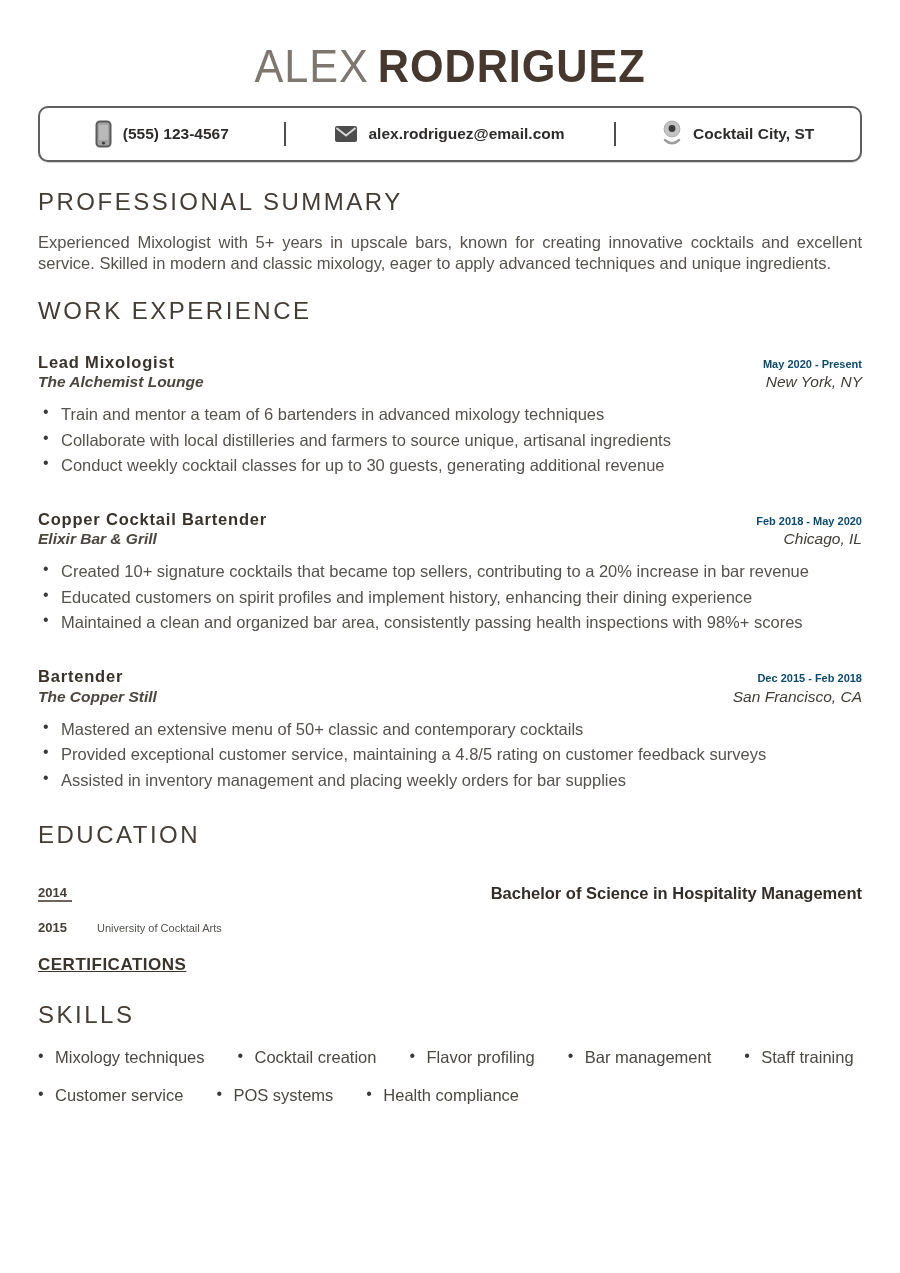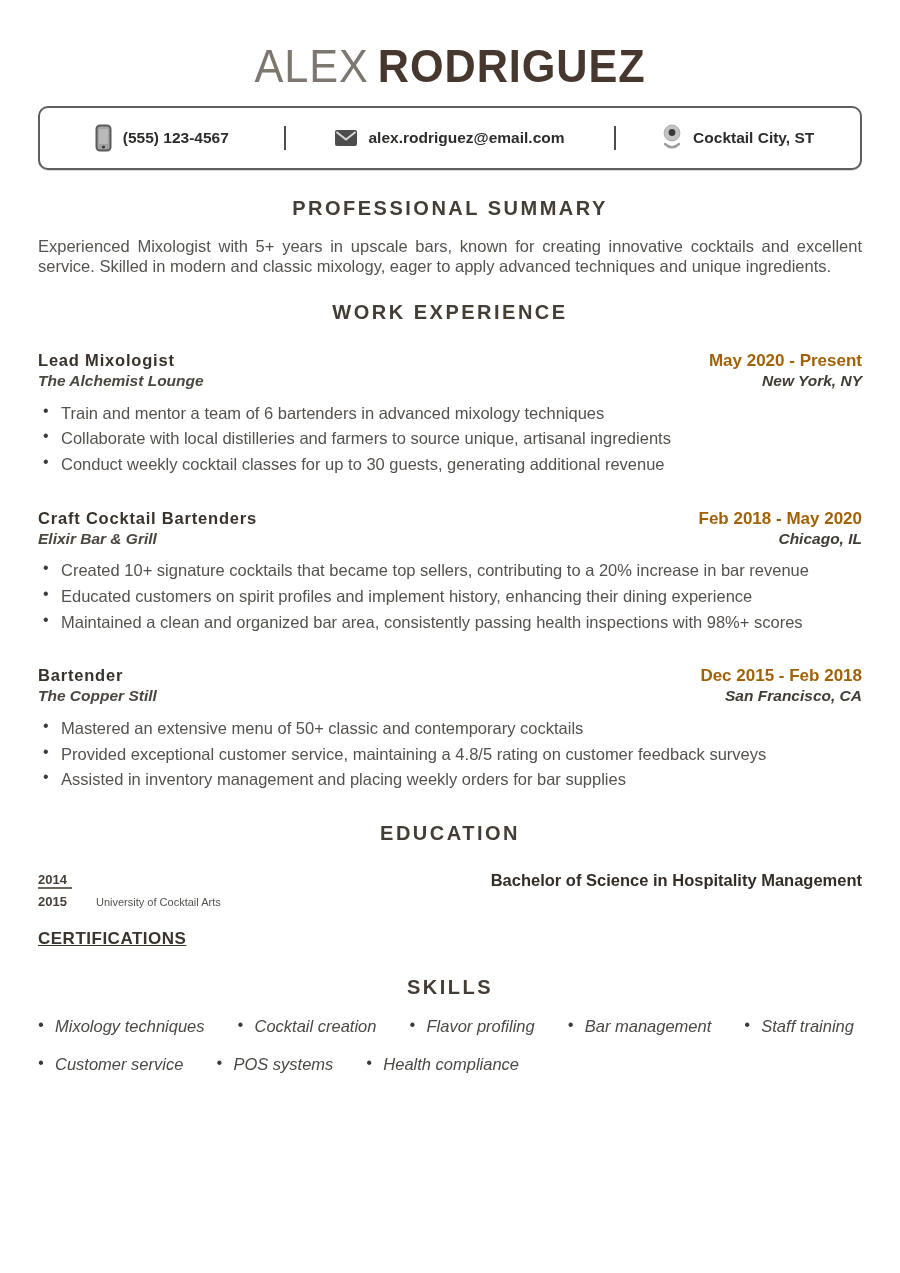--- a/index.html
+++ b/index.html
@@ -14,77 +14,77 @@
   .name { text-align:center; font-size:47px; line-height:1.1; letter-spacing:1px; transform:scaleX(0.92); }
   .name .first { color:#7d7770; font-weight:400; margin-right:10px; }
   .name .last  { color:#46382e; font-weight:700; }
   .role-title {
     text-align:center; margin-top:16px; font-size:15px; font-weight:700;
     letter-spacing:3.5px; color:#3f332a;
   }
 
   
   .contact-bar {
-    margin-top:14px; height:64px; border:2px solid #5f5f5f; border-radius:10px;
+    margin-top:14px; height:56px; border:2px solid #5f5f5f; border-radius:10px;
     display:flex; align-items:center; background:#fff;
     box-shadow:0 1px 0 rgba(0,0,0,0.15);
   }
   .contact-item {
     flex:1; display:flex; align-items:center; justify-content:center; gap:11px;
     font-weight:700; font-size:15.5px; color:#2e2c2a;
   }
   .contact-item.email { flex:1.35; }
   .vdivider { width:2px; height:24px; background:#4d4d4d; }
 
   
   .sec-heading {
-    font-size:20px; font-weight:700; letter-spacing:2.5px; color:#443d35; line-height:1.2;text-align:center;
+    font-size:24px; font-weight:400; letter-spacing:2.5px; color:#443d35; line-height:1.2;
   }
   .sub-heading {
     font-size:17px; font-weight:700; letter-spacing:0.5px; color:#3a342d; line-height:1.2;
     margin-top:16px;
     text-decoration:underline;
   }
   .mt-summary { margin-top:26px; }
   .mt-work { margin-top:24px; }
   .mt-edu { margin-top:28px; }
   .mt-skills { margin-top:26px; }
 
   .summary-text {
     margin-top:16px; font-size:16.5px; line-height:1.22; color:#56534e; text-align:justify;
   }
 
   
   .job { margin-top:26px; }
   .job + .job { margin-top:30px; }
   .job-row { display:flex; justify-content:space-between; align-items:baseline; }
   .job-title { font-weight:700; font-size:16.5px; letter-spacing:0.8px; color:#38322b; line-height:1.25; }
-  .job-dates { font-weight:700; font-size:17px; color:#a16207; white-space:nowrap; }
+  .job-dates { font-weight:700; font-size:11px; color:#0c4a6e; white-space:nowrap; }
   .job-company { font-weight:700; font-style:italic; font-size:15.5px; color:#4b463f; line-height:1.35; }
-  .job-location { font-weight:700; font-style:italic; font-size:15.5px; color:#413c35; }
+  .job-location { font-weight:400; font-style:italic; font-size:15.5px; color:#413c35; }
 
   ul.bullets { list-style:none; margin-top:9px; }
   ul.bullets li {
     position:relative; padding-left:23px; font-size:16.5px; color:#55524d; line-height:1.55;
   }
   ul.bullets li::before {
     content:"•"; position:absolute; left:5px; top:-2px; color:#3a3a3a; font-size:16px;
   }
 
   
-  .edu-block { margin-top:24px; display:grid; grid-template-columns:46px 1fr; column-gap:12px; row-gap:0; }
+  .edu-block { margin-top:32px; display:grid; grid-template-columns:46px 1fr; column-gap:12px; row-gap:0;gap:13px; }
   .edu-year { font-weight:700; font-size:13px; color:#453f38; line-height:22px; }
   .edu-year.underlined { border-bottom:2px solid #6b655e; align-self:start; width:34px; height:20px; }
   .edu-degree { font-weight:700; font-size:16.5px; color:#332d27; line-height:22px;text-align:right; }
   .edu-school { font-size:11px; color:#55524d; line-height:22px; }
 
   
   .skill-row { display:flex; flex-wrap:nowrap; gap:33px; margin-top:18px; }
   .skill-row.second { margin-top:19px; }
-  .skill { position:relative; padding-left:17px; font-size:16.5px; color:#4b4843; white-space:nowrap;font-style:italic; }
+  .skill { position:relative; padding-left:17px; font-size:16.5px; color:#4b4843; white-space:nowrap; }
   .skill::before { content:"•"; position:absolute; left:0; top:-1px; color:#393939; font-size:16px; }
 
   .icon { display:inline-flex; align-items:center; }
 </style>
 </head>
 <body>
 
 <div class="page">
 
   <h1 class="name"><span class="first">ALEX</span><span class="last">RODRIGUEZ</span></h1>
@@ -140,21 +140,21 @@
     </div>
     <ul class="bullets">
       <li>Train and mentor a team of 6 bartenders in advanced mixology techniques</li>
       <li>Collaborate with local distilleries and farmers to source unique, artisanal ingredients</li>
       <li>Conduct weekly cocktail classes for up to 30 guests, generating additional revenue</li>
     </ul>
   </div>
 
   <div class="job">
     <div class="job-row">
-      <span class="job-title">Craft Cocktail Bartenders</span>
+      <span class="job-title">Copper Cocktail Bartender</span>
       <span class="job-dates">Feb 2018 - May 2020</span>
     </div>
     <div class="job-row">
       <span class="job-company">Elixir Bar &amp; Grill</span>
       <span class="job-location">Chicago, IL</span>
     </div>
     <ul class="bullets">
       <li>Created 10+ signature cocktails that became top sellers, contributing to a 20% increase in bar revenue</li>
       <li>Educated customers on spirit profiles and implement history, enhancing their dining experience</li>
       <li>Maintained a clean and organized bar area, consistently passing health inspections with 98%+ scores</li>

